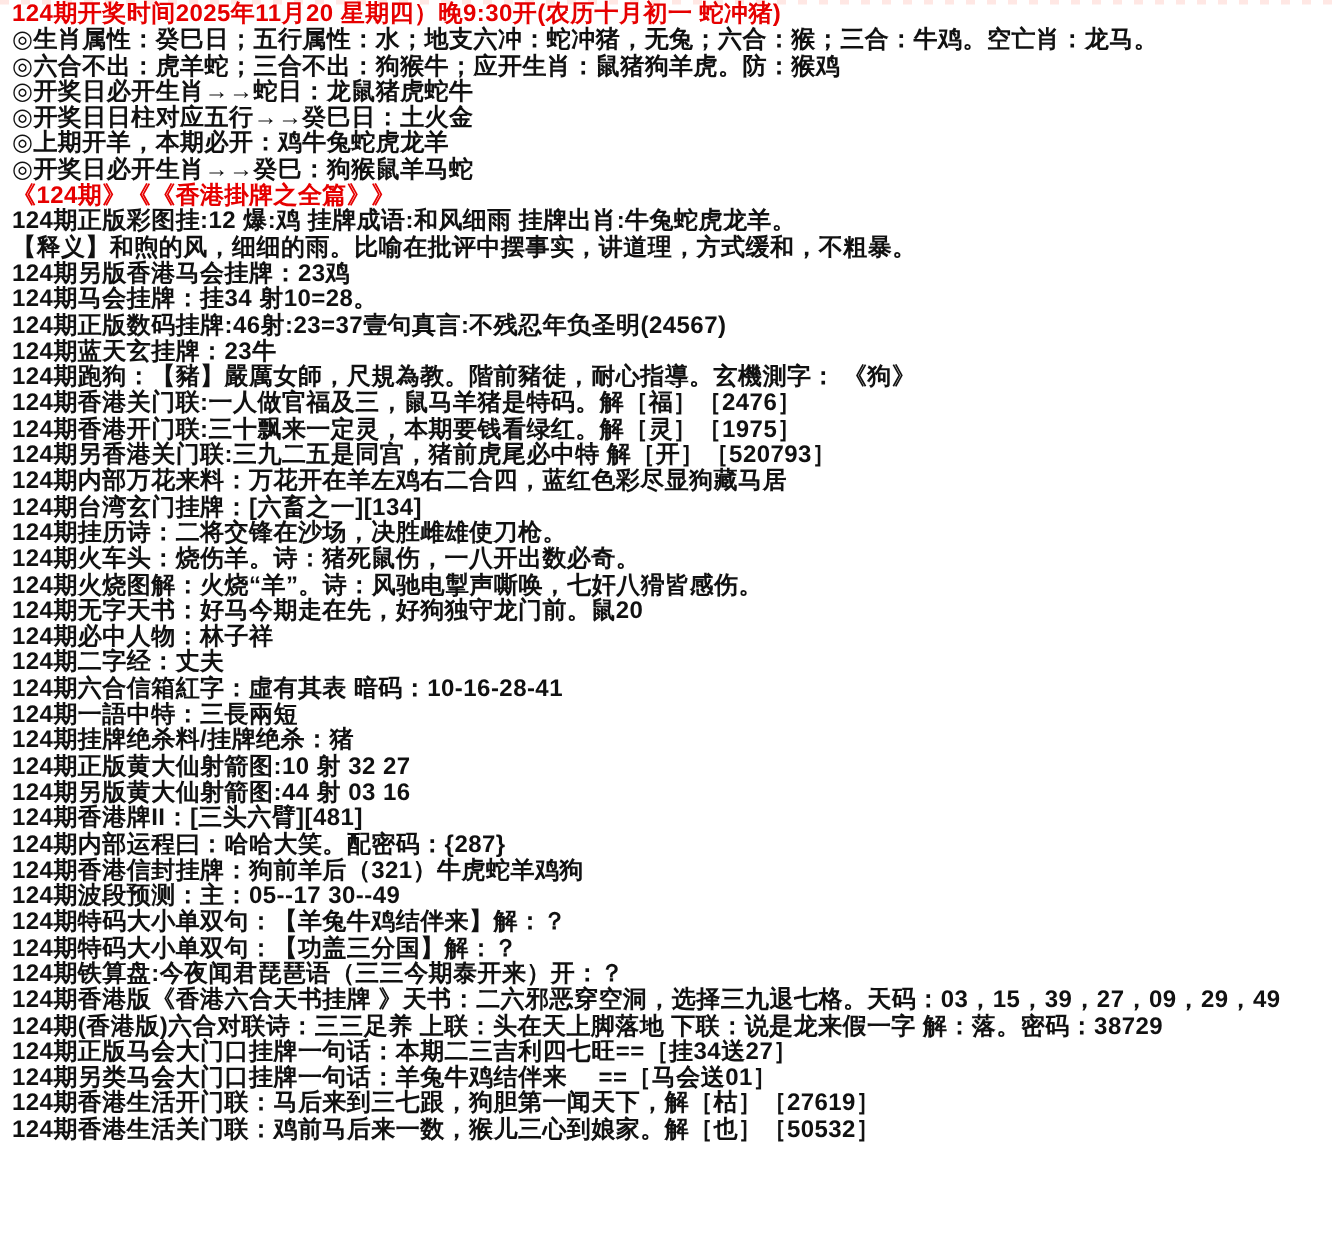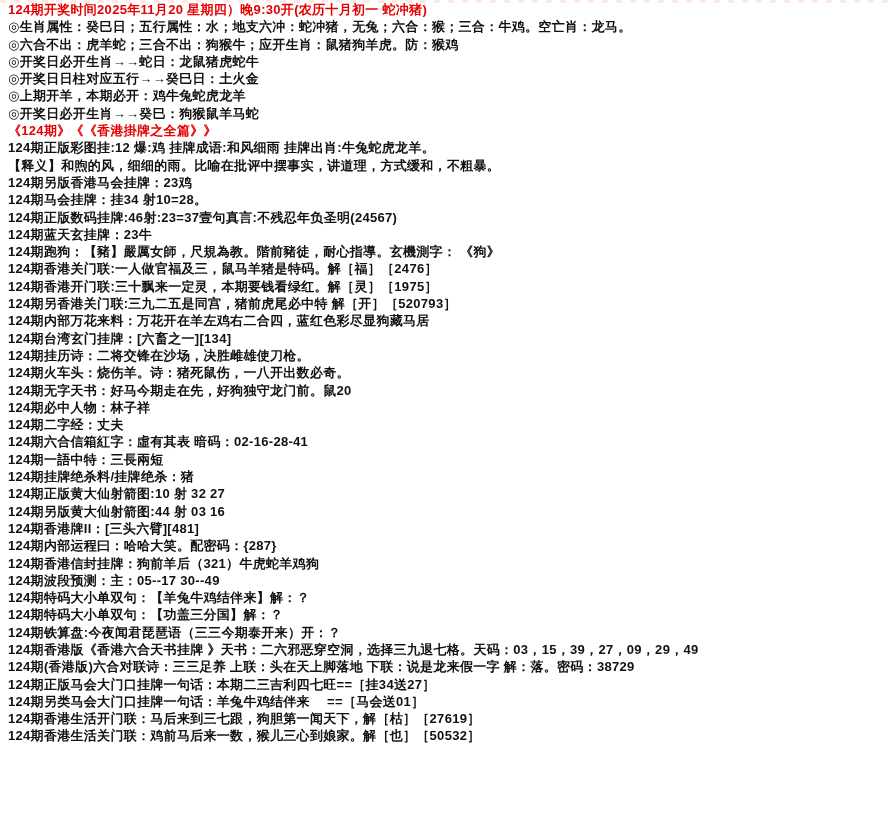--- a/index.html
+++ b/index.html
@@ -23,21 +23,21 @@
       rgba(255,255,255,0) 6px 14px);
     opacity: 0.5;
   }
   .content {
     position: absolute;
     top: 1px;
     left: 8px;
     right: 0;
   }
   .line {
-    font-size: 13px;
+    font-size: 16px;
     line-height: 17.3px;
     font-weight: 700;
     letter-spacing: 0.3px;
     color: #111111;
     white-space: nowrap;
   }
   .line.red {
     color: #e60000;
   }
 </style>
@@ -62,24 +62,25 @@
   <div class="line">124期正版数码挂牌:46射:23=37壹句真言:不残忍年负圣明(24567)</div>
   <div class="line">124期蓝天玄挂牌：23牛</div>
   <div class="line">124期跑狗：【豬】嚴厲女師，尺規為教。階前豬徒，耐心指導。玄機測字： 《狗》</div>
   <div class="line">124期香港关门联:一人做官福及三，鼠马羊猪是特码。解［福］［2476］</div>
   <div class="line">124期香港开门联:三十飘来一定灵，本期要钱看绿红。解［灵］［1975］</div>
   <div class="line">124期另香港关门联:三九二五是同宫，猪前虎尾必中特 解［开］［520793］</div>
   <div class="line">124期内部万花来料：万花开在羊左鸡右二合四，蓝红色彩尽显狗藏马居</div>
   <div class="line">124期台湾玄门挂牌：[六畜之一][134]</div>
   <div class="line">124期挂历诗：二将交锋在沙场，决胜雌雄使刀枪。</div>
   <div class="line">124期火车头：烧伤羊。诗：猪死鼠伤，一八开出数必奇。</div>
+  <div class="line">124期火烧图解：火烧“羊”。诗：风驰电掣声嘶唤，七奸八猾皆感伤。</div>
   <div class="line">124期无字天书：好马今期走在先，好狗独守龙门前。鼠20</div>
   <div class="line">124期必中人物：林子祥</div>
   <div class="line">124期二字经：丈夫</div>
-  <div class="line">124期六合信箱紅字：虛有其表 暗码：02-16-28-41</div>
+  <div class="line">124期六合信箱紅字：虛有其表 暗码：10-16-28-41</div>
   <div class="line">124期一語中特：三長兩短</div>
   <div class="line">124期挂牌绝杀料/挂牌绝杀：猪</div>
   <div class="line">124期正版黄大仙射箭图:10 射 32 27</div>
   <div class="line">124期另版黄大仙射箭图:44 射 03 16</div>
   <div class="line">124期香港牌II：[三头六臂][481]</div>
   <div class="line">124期内部运程曰：哈哈大笑。配密码：{287}</div>
   <div class="line">124期香港信封挂牌：狗前羊后（321）牛虎蛇羊鸡狗</div>
   <div class="line">124期波段预测：主：05--17 30--49</div>
   <div class="line">124期特码大小单双句：【羊兔牛鸡结伴来】解：？</div>
   <div class="line">124期特码大小单双句：【功盖三分国】解：？</div>

